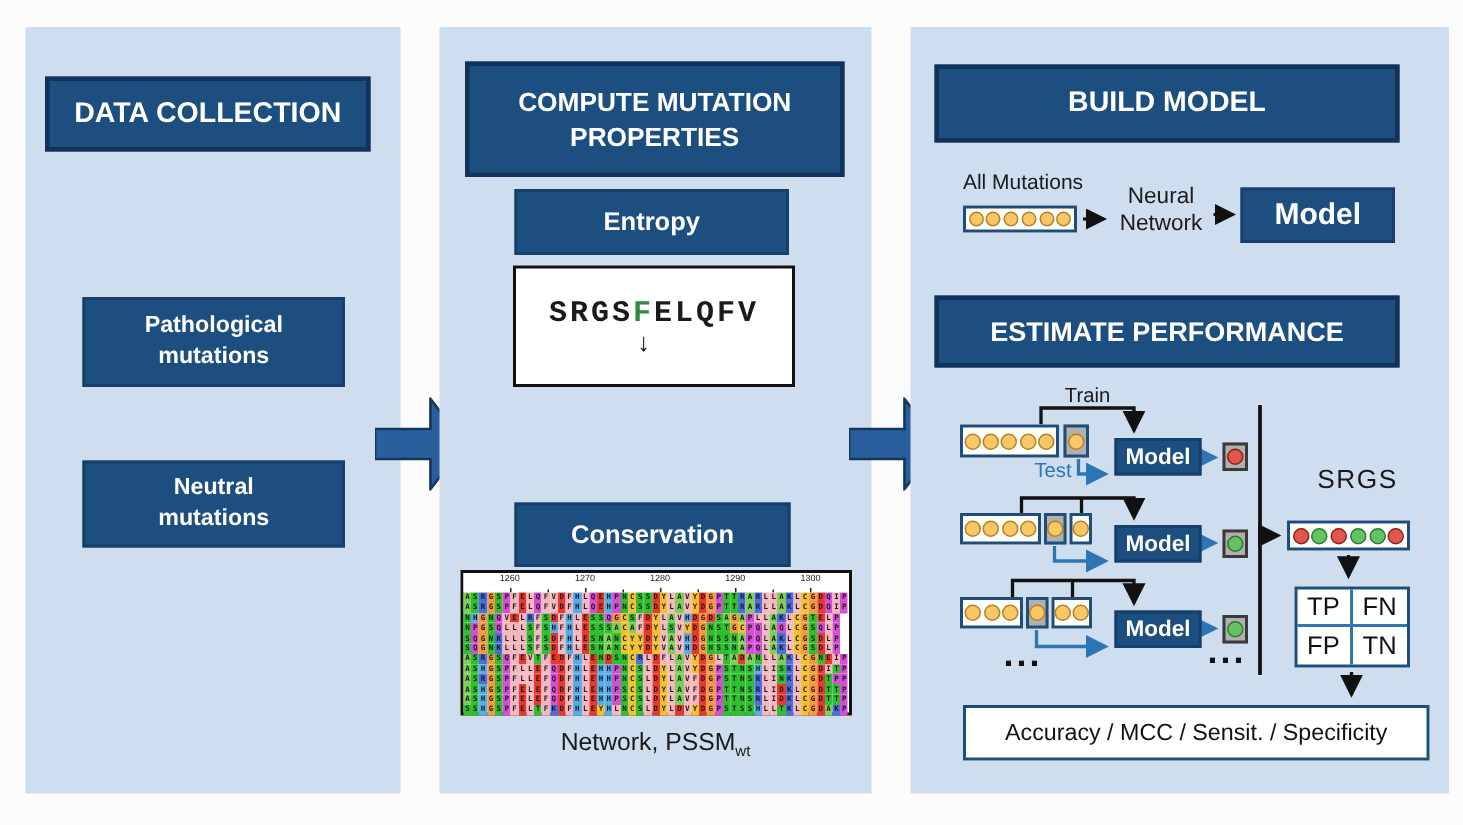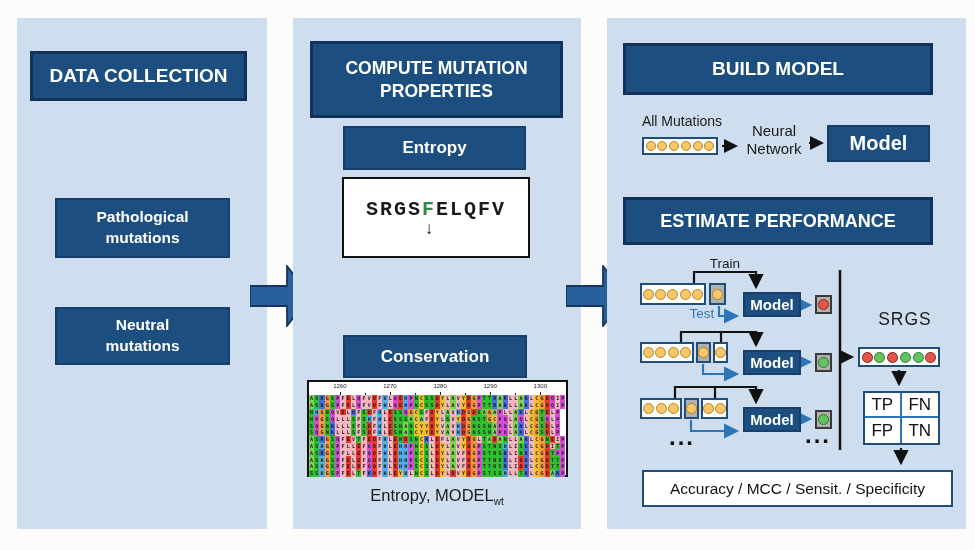--- a/index.html
+++ b/index.html
@@ -709,21 +709,21 @@
             <span class="msa-cell" style="background: rgb(242, 193, 46);">C</span>
             <span class="msa-cell" style="background: rgb(244, 154, 60);">G</span>
             <span class="msa-cell" style="background: rgb(232, 57, 44);">D</span>
             <span class="msa-cell" style="background: rgb(126, 208, 87);">A</span>
             <span class="msa-cell" style="background: rgb(74, 111, 227);">K</span>
             <span class="msa-cell" style="background: rgb(212, 79, 212);">P</span>
           </div>
         </div>
     </div>
     <div class="lbl" style="left:0;top:468px;width:288px;font-size:16.5px;">
-      <span>Entropy, MODEL</span><sub class="wt">wt</sub>
+      <span>Network, PSSM</span><sub class="wt">wt</sub>
     </div>
   </div>
 
   <svg class="svg-overlay" style="left:566px;top:265px;" width="62" height="62" viewBox="0 0 62 62">
     <polygon points="0,21 37,21 37,1 60,31 37,61 37,41 0,41" fill="#2a5f9e" stroke="#17365d" stroke-width="1.8"></polygon>
   </svg>
 
   <div class="panel" style="left:607px;width:359px;">
 
     <div class="hbox" style="left:16px;top:25px;width:310px;height:52px;font-size:19px;">

